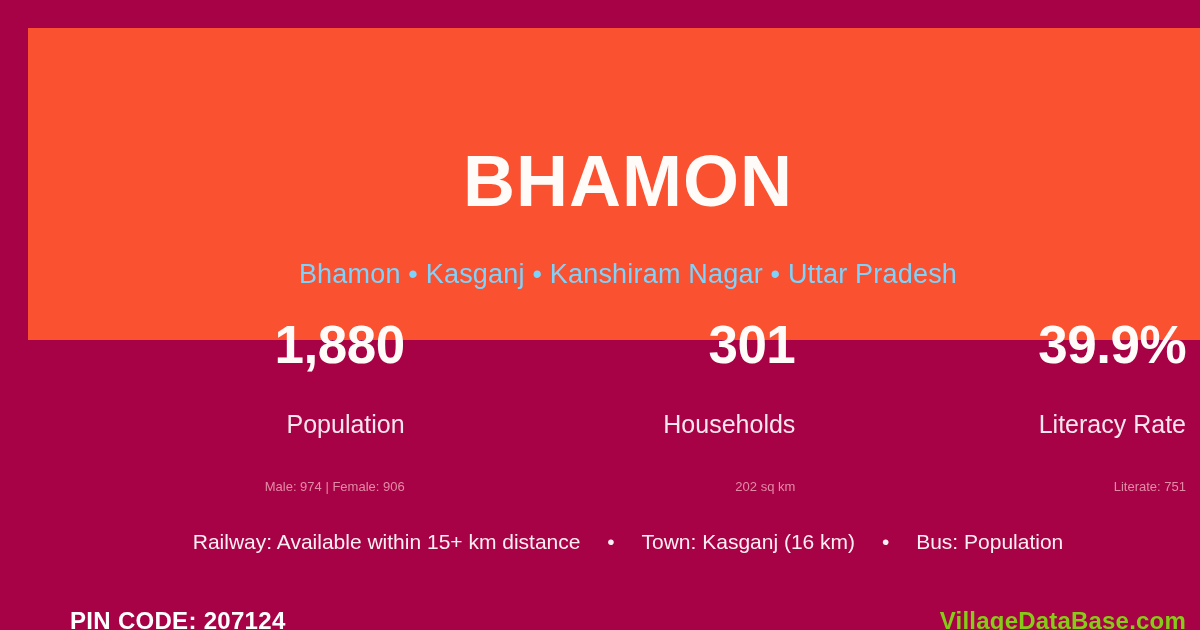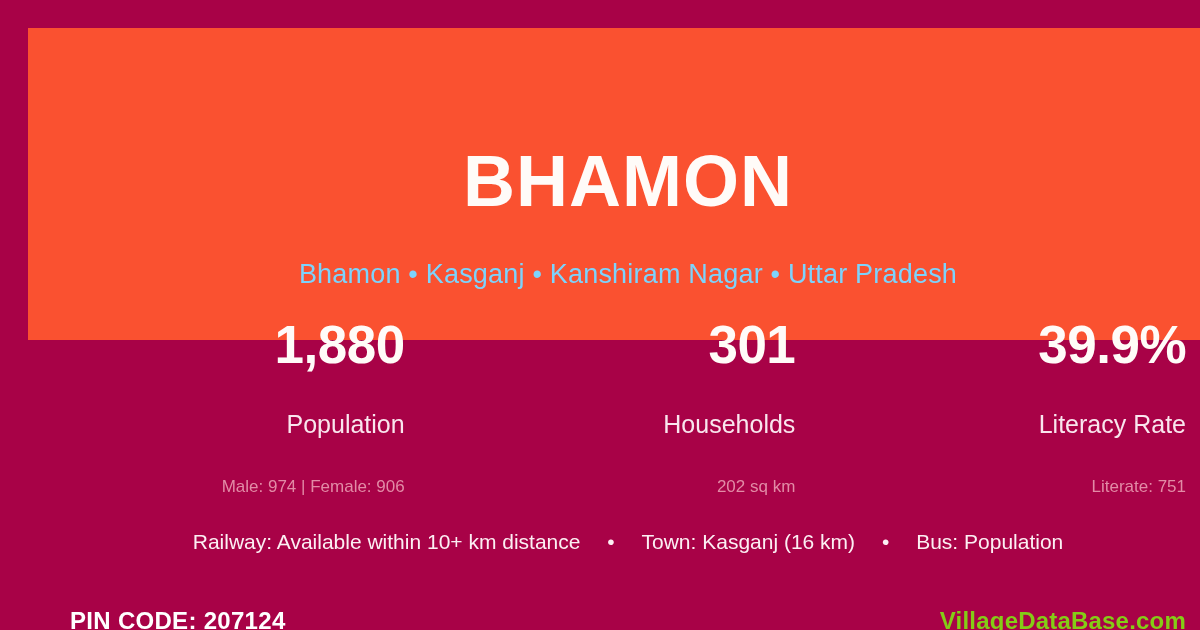--- a/index.html
+++ b/index.html
@@ -102,21 +102,21 @@
   .stat-label {
     margin-top: 4px;
     font-size: 25px;
     font-weight: 400;
     line-height: 30px;
     color: #F9E6EE;
   }
 
   .stat-sub {
     margin-top: 9px;
-    font-size: 17px;
+    font-size: 13px;
     font-weight: 400;
     line-height: 21px;
     color: #E28BA6;
   }
 
   
   .facilities {
     position: absolute;
     left: 0;
     top: 487px;
@@ -195,21 +195,21 @@
 
       <div class="stat">
         <div class="stat-value">39.9%</div>
         <div class="stat-label">Literacy Rate</div>
         <div class="stat-sub">Literate: 751</div>
       </div>
 
     </div>
 
     <div class="facilities">
-      <span>Railway: Available within 10+ km distance</span>
+      <span>Railway: Available within 15+ km distance</span>
       <span class="facility-sep">•</span>
       <span>Town: Kasganj (16 km)</span>
       <span class="facility-sep">•</span>
       <span>Bus: Population</span>
     </div>
 
     <div class="footer">
       <div class="pin-code">PIN CODE: 207124</div>
       <div class="site-brand">VillageDataBase.com</div>
     </div>

